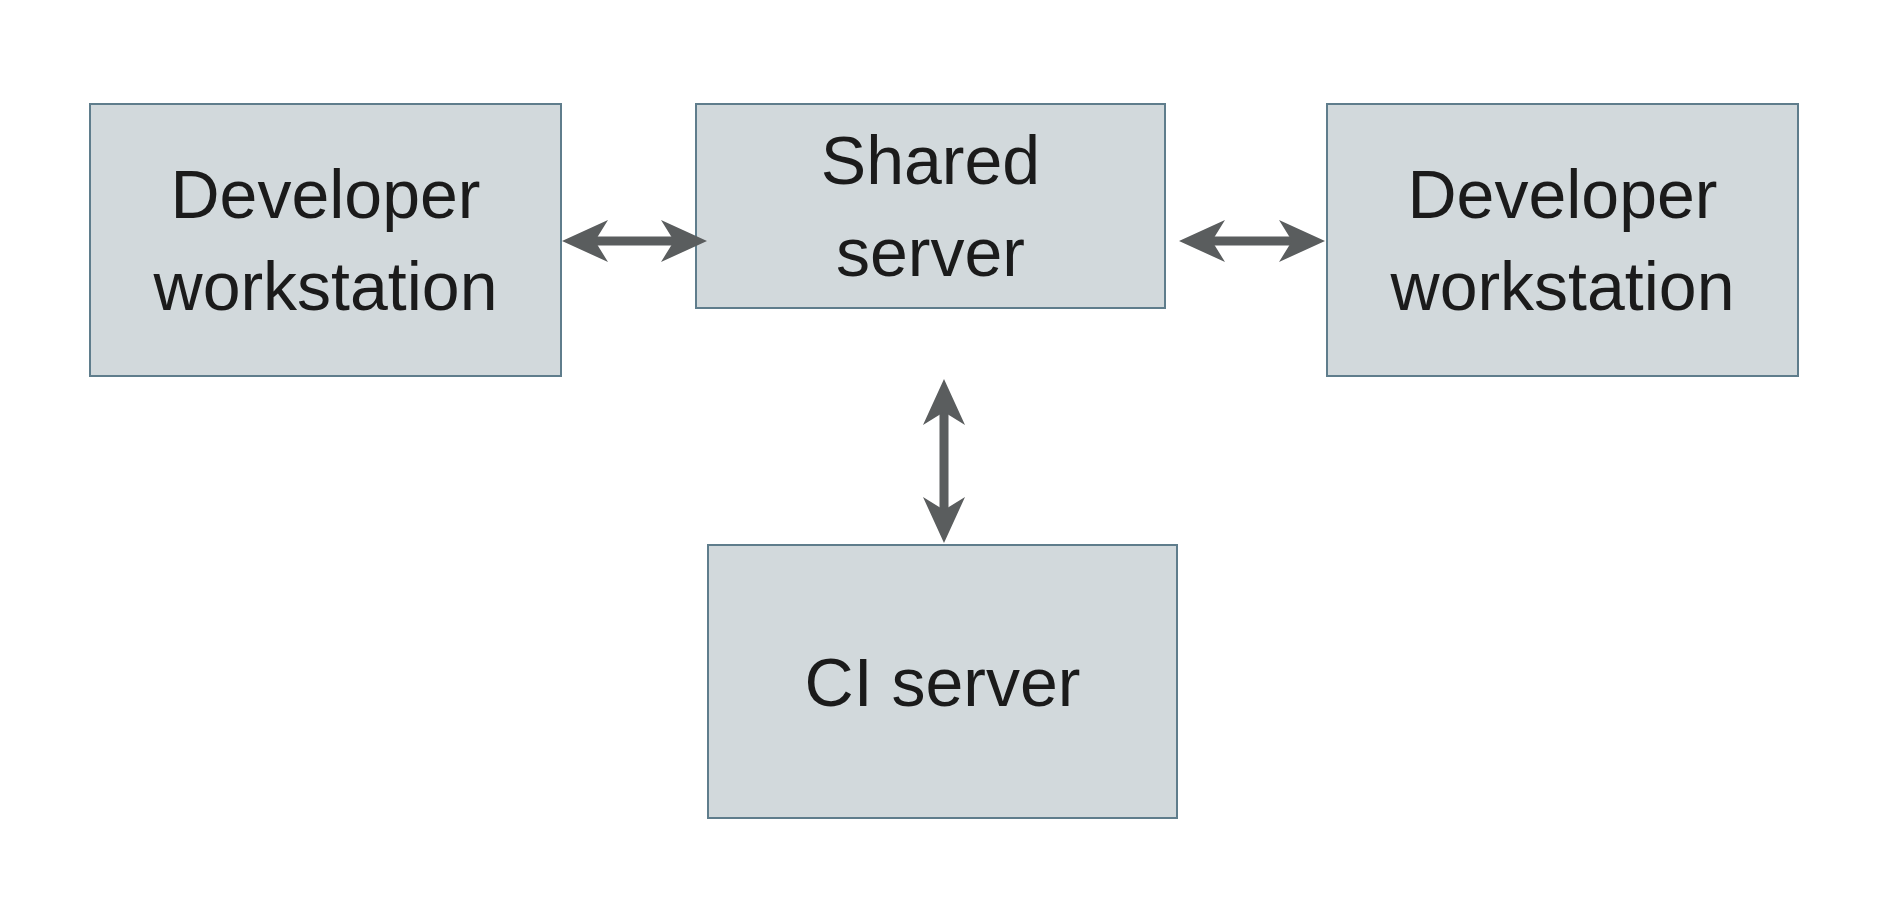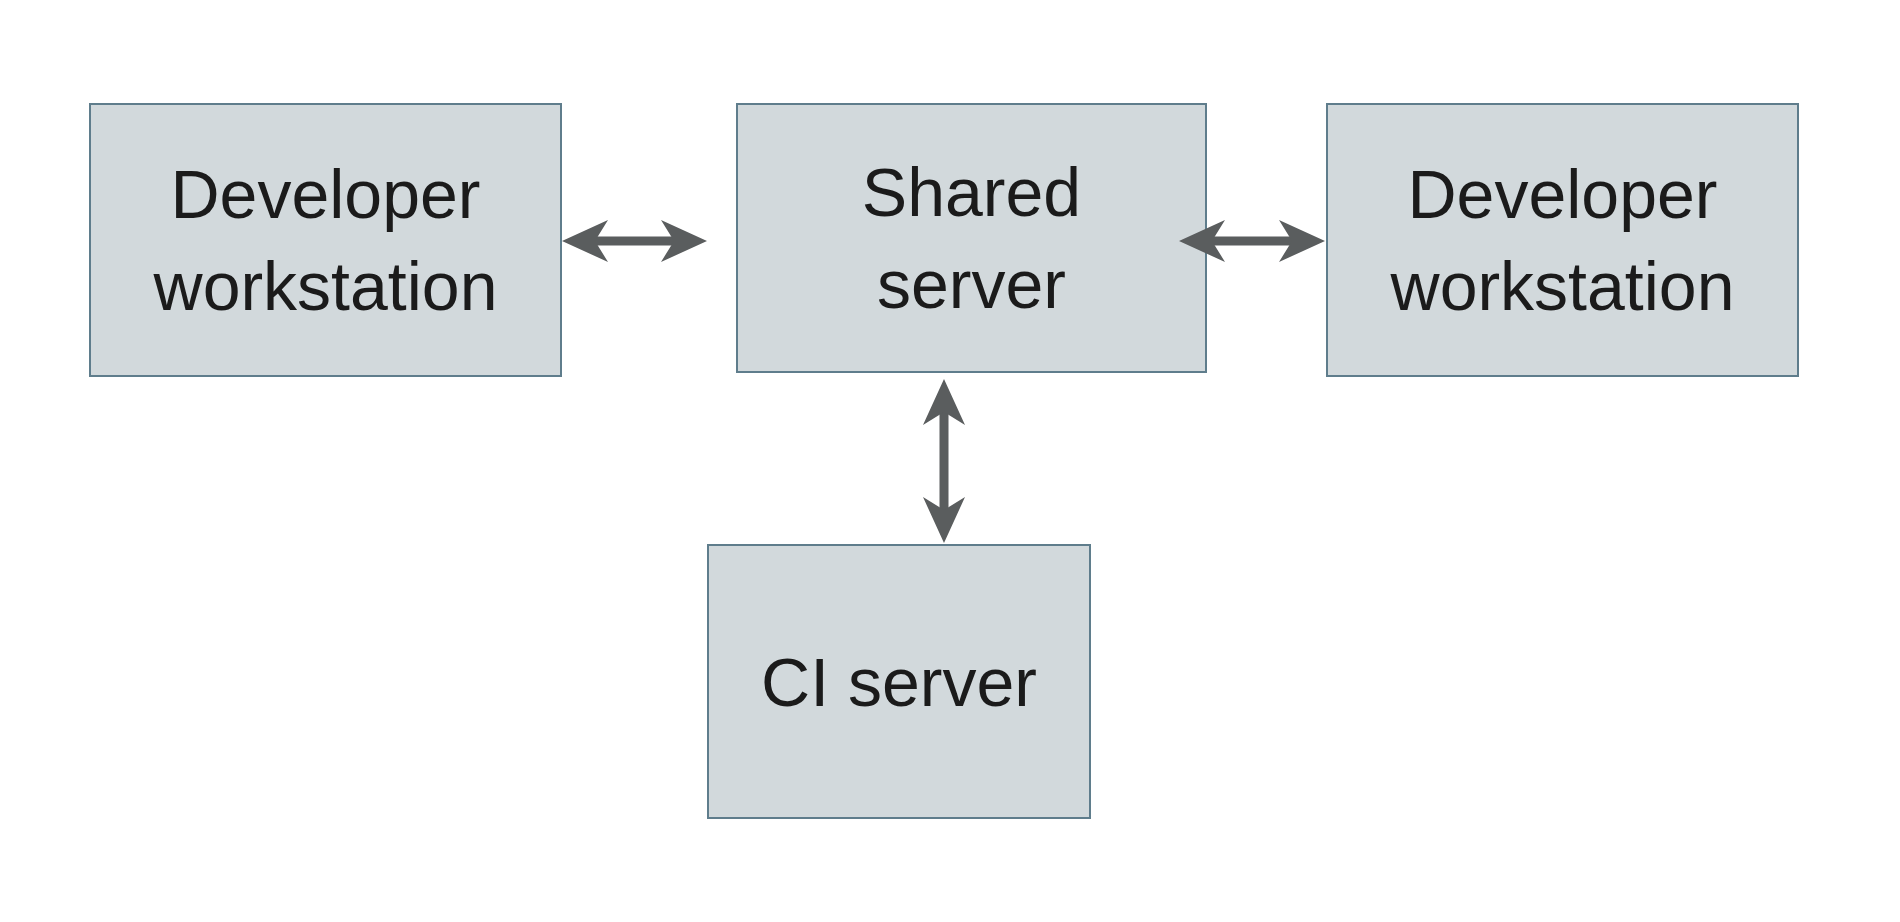--- a/index.html
+++ b/index.html
@@ -27,23 +27,23 @@
     text-align: center;
   }
   .node .label-line {
     font-size: 68px;
     line-height: 92px;
     color: #1b1b1b;
     letter-spacing: 0px;
     white-space: nowrap;
   }
   #node-dev-left   { left: 89px;   top: 103px; width: 473px; height: 274px; }
-  #node-shared     { left: 736px;  top: 103px; width: 471px; height: 270px; }
+  #node-shared     { left: 695px;  top: 103px; width: 471px; height: 206px; }
   #node-dev-right  { left: 1326px; top: 103px; width: 473px; height: 274px; }
-  #node-ci         { left: 707px;  top: 544px; width: 384px; height: 275px; }
+  #node-ci         { left: 707px;  top: 544px; width: 471px; height: 275px; }
 
   .arrow { position: absolute; }
   #arrow-left     { left: 562px;  top: 217px; }
   #arrow-right    { left: 1179px; top: 217px; }
   #arrow-vertical { left: 920px;  top: 379px; }
   .arrow svg { display: block; }
 </style>
 </head>
 <body>
 

